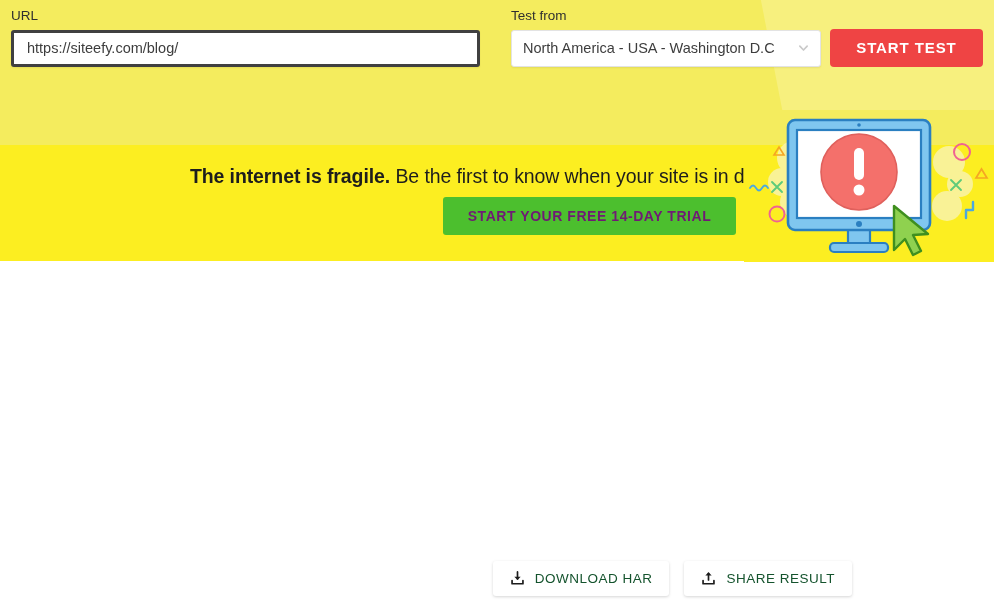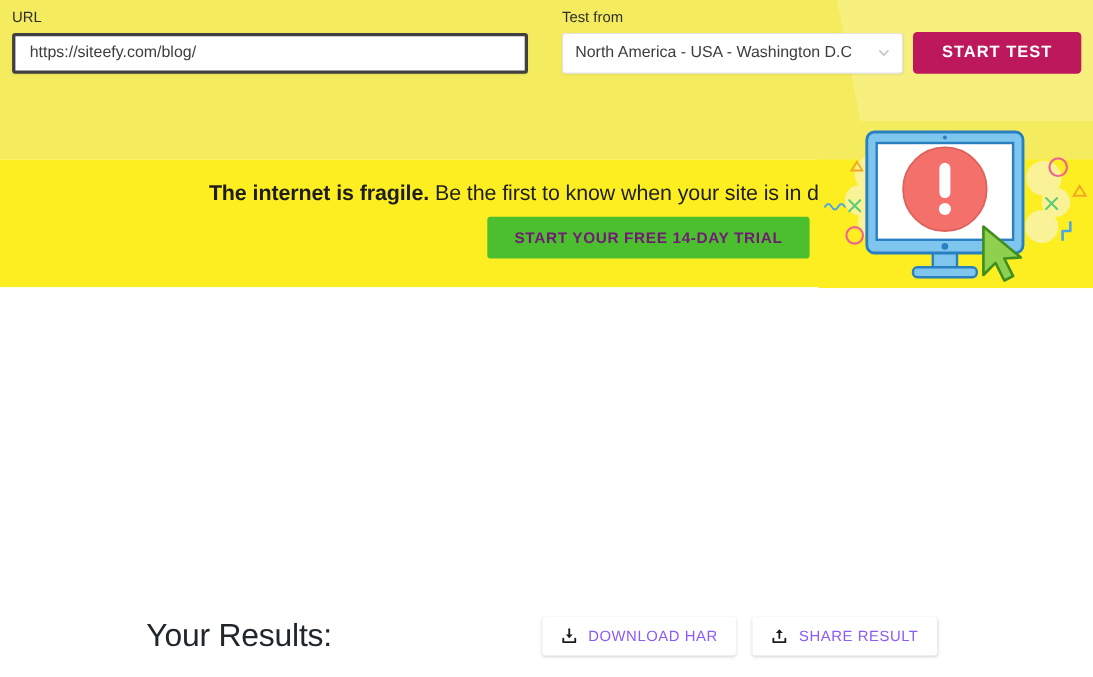--- a/index.html
+++ b/index.html
@@ -81,21 +81,21 @@
     transform: translateY(-50%);
     width: 11px; height: 11px;
     pointer-events: none;
   }
   .chevron svg { display: block; }
 
   .start-btn {
     margin-left: 9px;
     width: 157px;
     height: 38px;
-    background: #be185d;
+    background: #ef4444;
     border: none;
     border-radius: 4px;
     color: #fff;
     font-size: 15px;
     font-weight: bold;
     letter-spacing: 0.9px;
     cursor: pointer;
     font-family: "Liberation Sans", sans-serif;
   }
 
@@ -173,21 +173,21 @@
     box-shadow: 0 1px 3px rgba(0,0,0,0.17);
     display: flex;
     align-items: center;
     padding: 0 17px;
     cursor: pointer;
     font-family: "Liberation Sans", sans-serif;
   }
   .act-btn + .act-btn { margin-left: 15px; text-align: right; }
   .act-label {
     font-size: 13.5px;
-    color: #8b5cf6;
+    color: #14532d;
     letter-spacing: 0.5px;
     margin-left: 10px;
     white-space: nowrap;
   }
   .act-icon { width: 15px; height: 15px; display: block; }
 </style>
 </head>
 <body>
 
 <div class="page">
@@ -268,21 +268,20 @@
       <rect x="110" y="38" width="10" height="32" rx="5" fill="#ffffff"></rect>
       <circle cx="115" cy="80" r="5.5" fill="#ffffff"></circle>
 
       <path d="M150 96 L150 140 L161 129 L169 145 L177 141 L169 125 L184 124 Z" fill="#8fd14f" stroke="#3f8f1f" stroke-width="2.4" stroke-linejoin="round"></path>
     </svg>
   </div>
 
   <div class="results">
 
     <div class="results-head">
-      <h1 class="results-title">Your Results:</h1>
 
       <div class="head-actions">
         <button class="act-btn">
           <span class="act-icon">
             <svg viewBox="0 0 16 16" width="15" height="15">
               <path d="M8 1 L8 8.4" stroke="#1c1c1c" stroke-width="1.8" stroke-linecap="round"></path>
               <path d="M4.6 6.2 L8 9.6 L11.4 6.2 Z" fill="#1c1c1c"></path>
               <path d="M2.2 10.2 L2.2 13.6 L13.8 13.6 L13.8 10.2" fill="none" stroke="#1c1c1c" stroke-width="1.8" stroke-linecap="round" stroke-linejoin="round"></path>
             </svg>
           </span>

